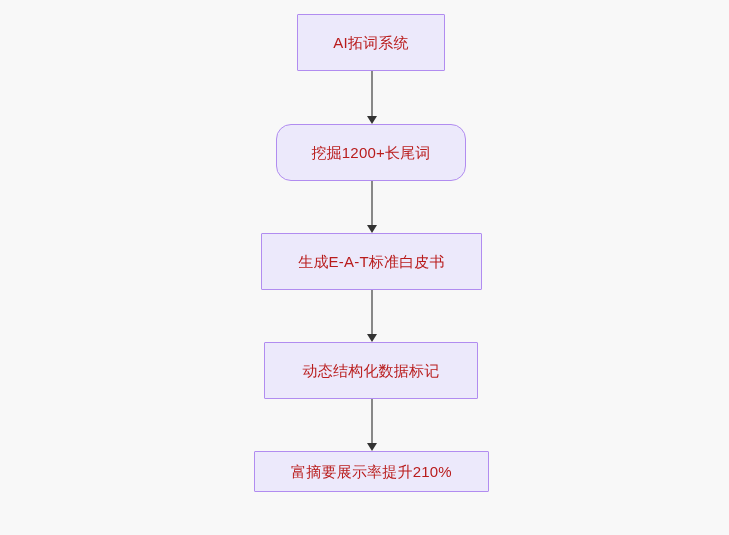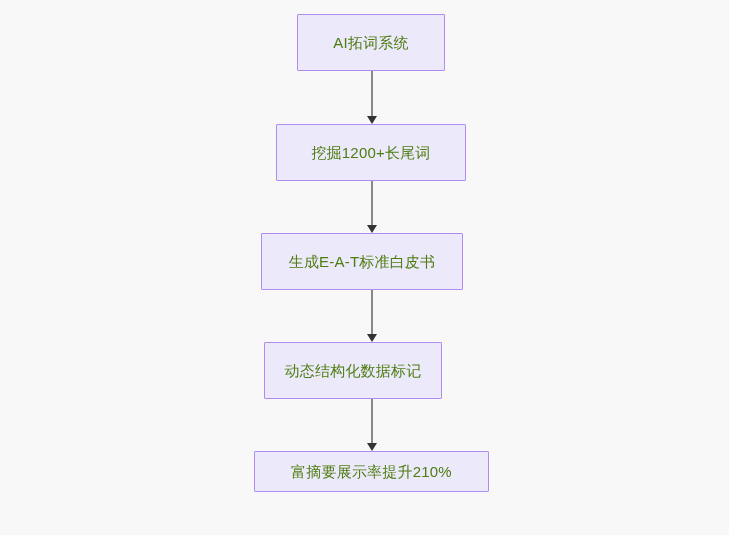--- a/index.html
+++ b/index.html
@@ -20,21 +20,21 @@
   }
   .node {
     position: absolute;
     box-sizing: border-box;
     background: #ece9fb;
     border: 1.4px solid #b18cf0;
     border-radius: 1px;
     display: flex;
     align-items: center;
     justify-content: center;
-    color: #4d7c0f;
+    color: #b91c1c;
     font-size: 15px;
     line-height: 1.2;
     letter-spacing: 0.2px;
     white-space: nowrap;
     text-align: center;
   }
   .node-label {
     display: block;
   }
   .edge {
@@ -65,39 +65,39 @@
 
   <div class="node" style="left:297px; top:14px; width:148px; height:57px;">
     <span class="node-label">AI拓词系统</span>
   </div>
 
   <div class="edge" style="left:371px; top:71px; height:53px;">
     <div class="edge-line" style="height:45px;"></div>
     <div class="edge-head" style="top:45px;"></div>
   </div>
 
-  <div class="node" style="left:276px; top:124px; width:190px; height:57px;">
+  <div class="node" style="left:276px; top:124px; width:190px; height:57px;border-radius:15px;">
     <span class="node-label">挖掘1200+长尾词</span>
   </div>
 
   <div class="edge" style="left:371px; top:181px; height:52px;">
     <div class="edge-line" style="height:44px;"></div>
     <div class="edge-head" style="top:44px;"></div>
   </div>
 
-  <div class="node" style="left:261px; top:233px; width:202px; height:57px;text-align:center;">
+  <div class="node" style="left:261px; top:233px; width:221px; height:57px;text-align:center;">
     <span class="node-label">生成E-A-T标准白皮书</span>
   </div>
 
   <div class="edge" style="left:371px; top:290px; height:52px;">
     <div class="edge-line" style="height:44px;"></div>
     <div class="edge-head" style="top:44px;"></div>
   </div>
 
-  <div class="node" style="left:264px; top:342px; width:178px; height:57px;">
+  <div class="node" style="left:264px; top:342px; width:214px; height:57px;">
     <span class="node-label">动态结构化数据标记</span>
   </div>
 
   <div class="edge" style="left:371px; top:399px; height:52px;">
     <div class="edge-line" style="height:44px;"></div>
     <div class="edge-head" style="top:44px;"></div>
   </div>
 
   <div class="node" style="left:254px; top:451px; width:235px; height:41px;">
     <span class="node-label">富摘要展示率提升210%</span>

